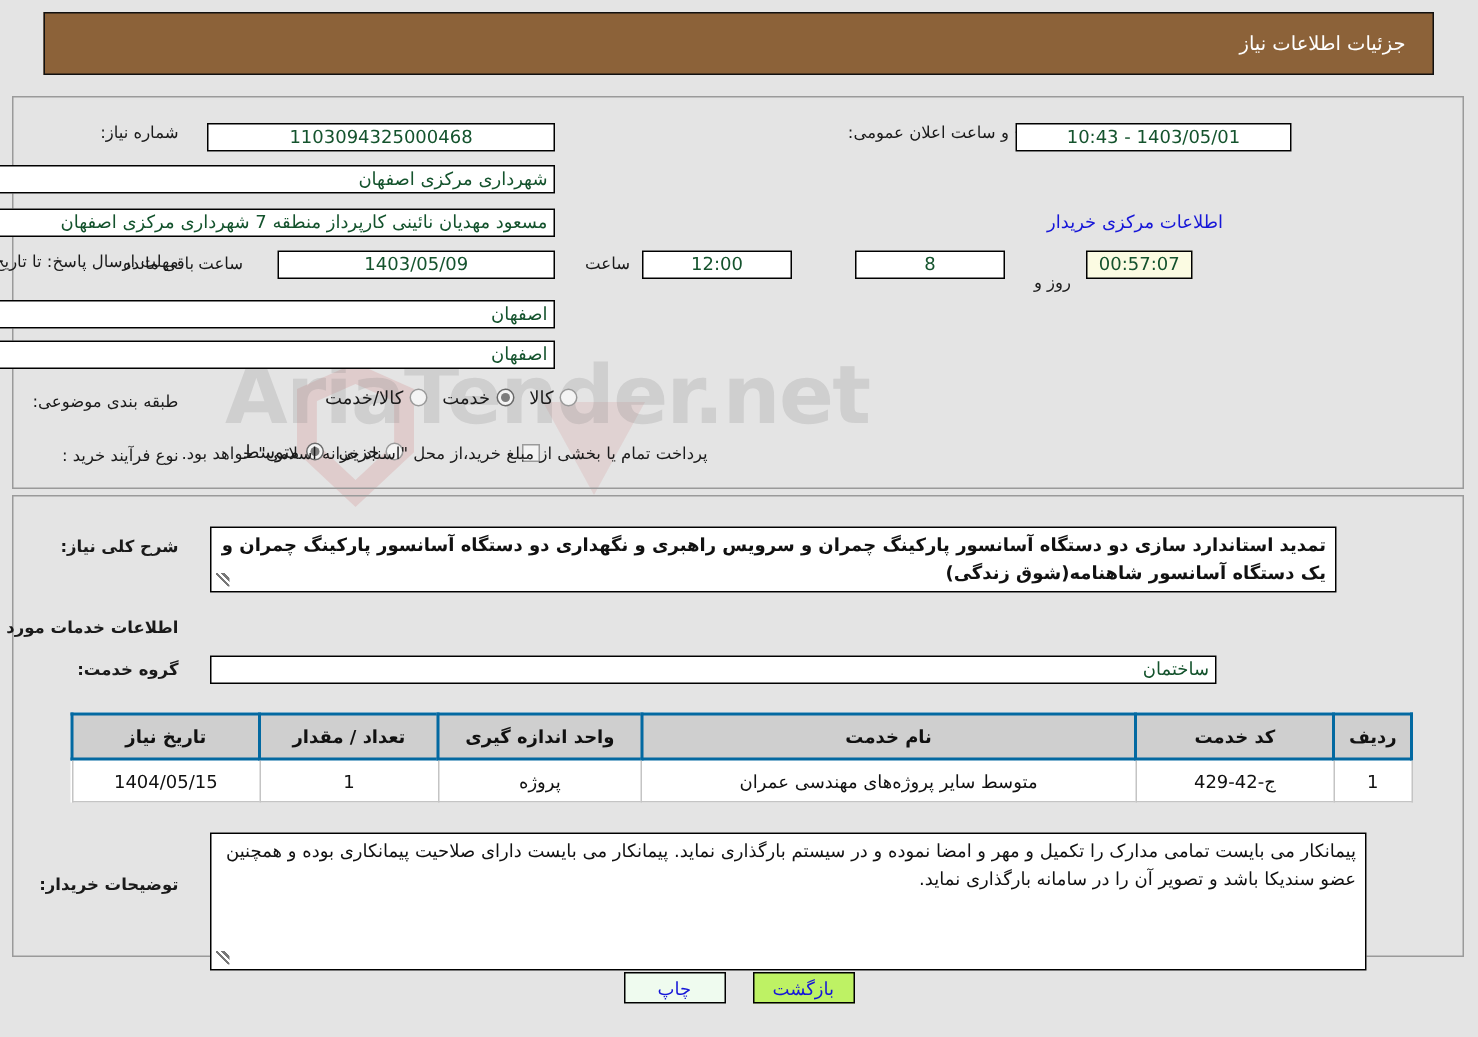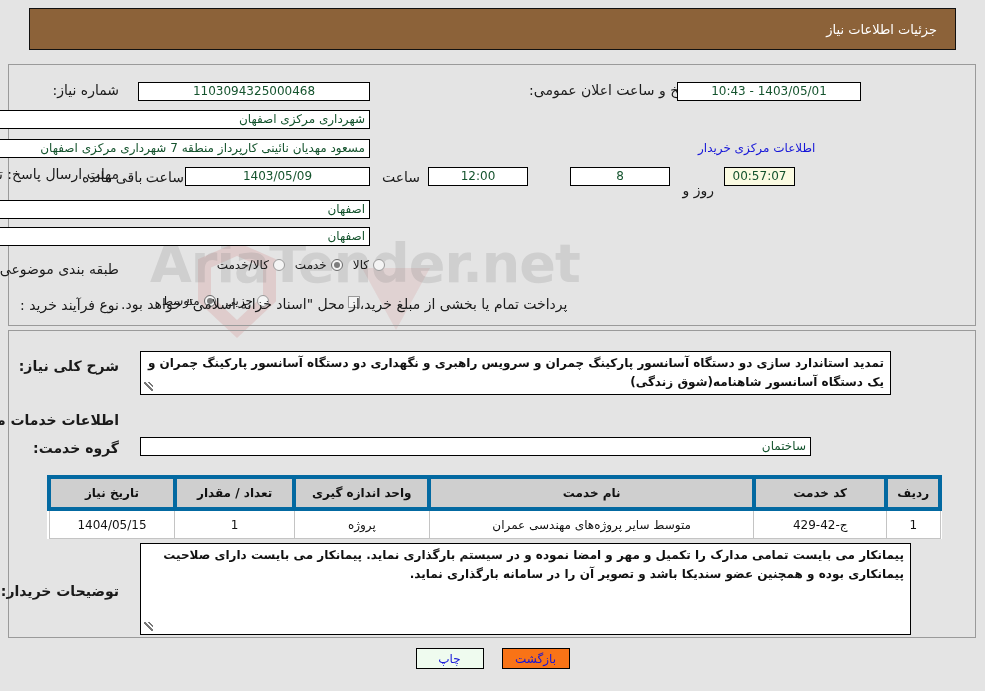--- a/index.html
+++ b/index.html
@@ -105,21 +105,21 @@
     height: 308px;
   }
 
   
   .row {
     position: absolute;
     display: flex;
     align-items: center;
   }
   .lbl {
-    font-size: 14px;
+    font-size: 11px;
     color: #1a1a1a;
     white-space: nowrap;
     text-align: center;
   }
   .lbl-bold { font-weight: bold; }
   .box {
     box-sizing: border-box;
     border: 1px solid #000;
     background: #ffffff;
     height: 19px;
@@ -208,21 +208,21 @@
     position: absolute;
     left: 47px;
     top: 475px;
     width: 895px;
     border-collapse: collapse;
     background: #fff;
     font-size: 12px;
   }
   .tbl th {
     background: #cfcfcf;
-    border: 4px solid #0369a1;
+    border: 2px solid #0369a1;
     height: 28px;
     font-weight: bold;
     color: #111;
     font-size: 12px;
     padding: 0 8px;
   }
   .tbl td {
     background: #ffffff;
     border: 1px solid #c4c4c4;
     height: 27px;
@@ -249,21 +249,21 @@
     font-size: 12px;
     color: #1616d8;
     display: flex;
     align-items: center;
     justify-content: center;
     cursor: pointer;
     padding: 4px 10px;
     font-family: "DejaVu Sans", "Liberation Sans", sans-serif;
   }
   .btn-print { background: #effbef; }
-  .btn-back  { background: #f97316; }
+  .btn-back  { background: #bef264; }
 </style>
 </head>
 <body>
 
 <div class="watermark">
   <div class="wm-shield"></div>
   <div class="wm-v"></div>
   <div class="wm-text">AriaTender.net</div>
 </div>
 
@@ -377,20 +377,20 @@
           <td>پروژه</td>
           <td>1</td>
           <td>1404/05/15</td>
         </tr>
       </tbody>
   </table>
 
   <div class="row" style="top:583px; right:866px;">
     <span class="lbl lbl-bold">توضیحات خریدار:</span>
   </div>
-  <div class="ta" style="position:absolute; top:543px; right:74px; width:771px; height:92px;font-weight:bold;">پیمانکار می بایست تمامی مدارک را تکمیل و مهر و امضا نموده و در سیستم بارگذاری نماید. پیمانکار می بایست دارای صلاحیت پیمانکاری بوده و همچنین عضو سندیکا باشد و تصویر آن را در سامانه بارگذاری نماید.</div>
+  <div class="ta" style="position:absolute; top:555px; right:74px; width:771px; height:92px;">پیمانکار می بایست تمامی مدارک را تکمیل و مهر و امضا نموده و در سیستم بارگذاری نماید. پیمانکار می بایست دارای صلاحیت پیمانکاری بوده و همچنین عضو سندیکا باشد و تصویر آن را در سامانه بارگذاری نماید.</div>
 
   <div class="btnbar">
     <div class="btn btn-back">بازگشت</div>
     <div class="btn btn-print">چاپ</div>
   </div>
 
 </div>
 
 </body></html>

